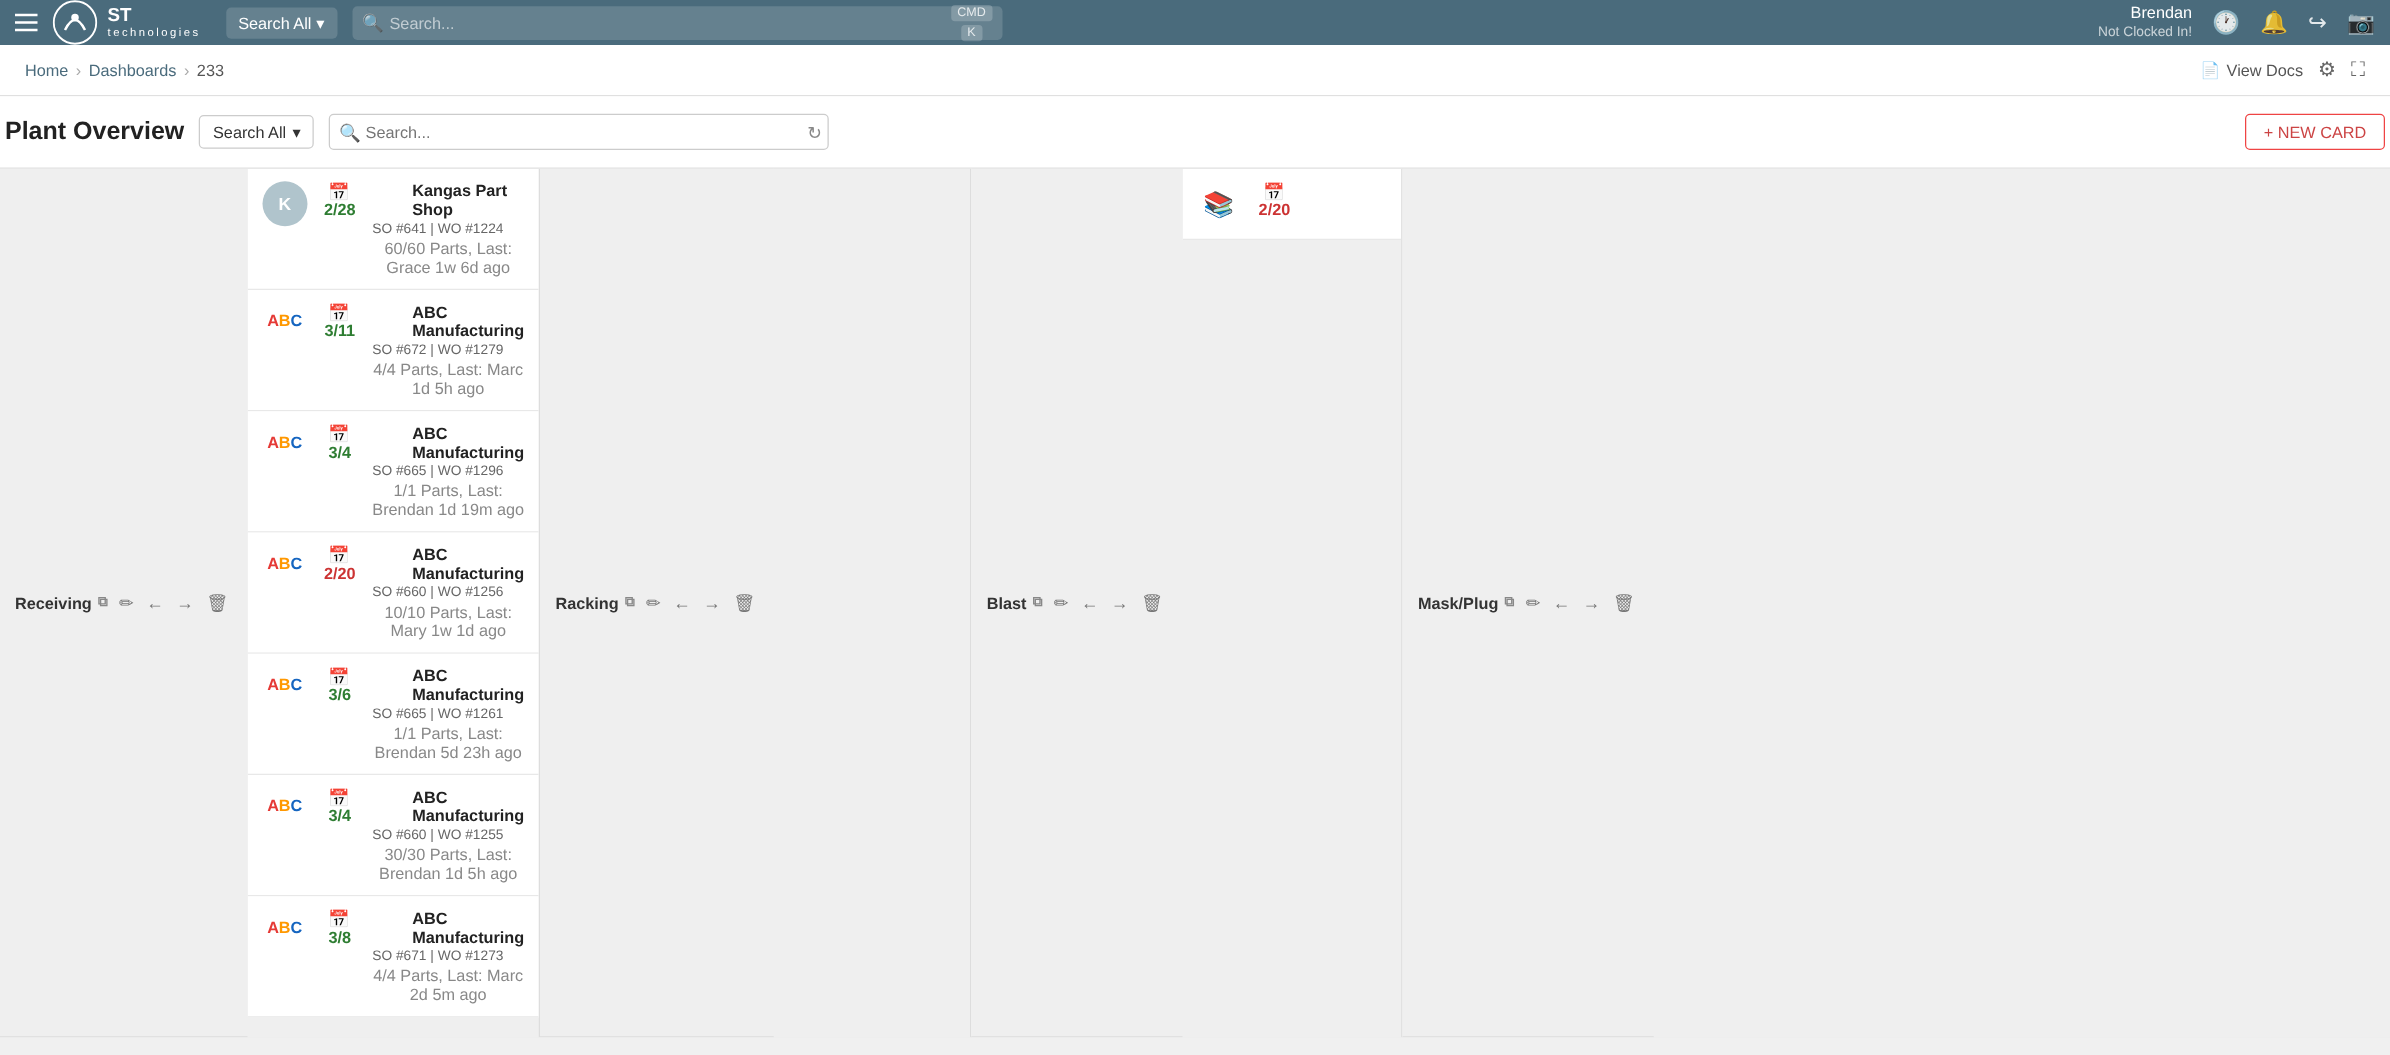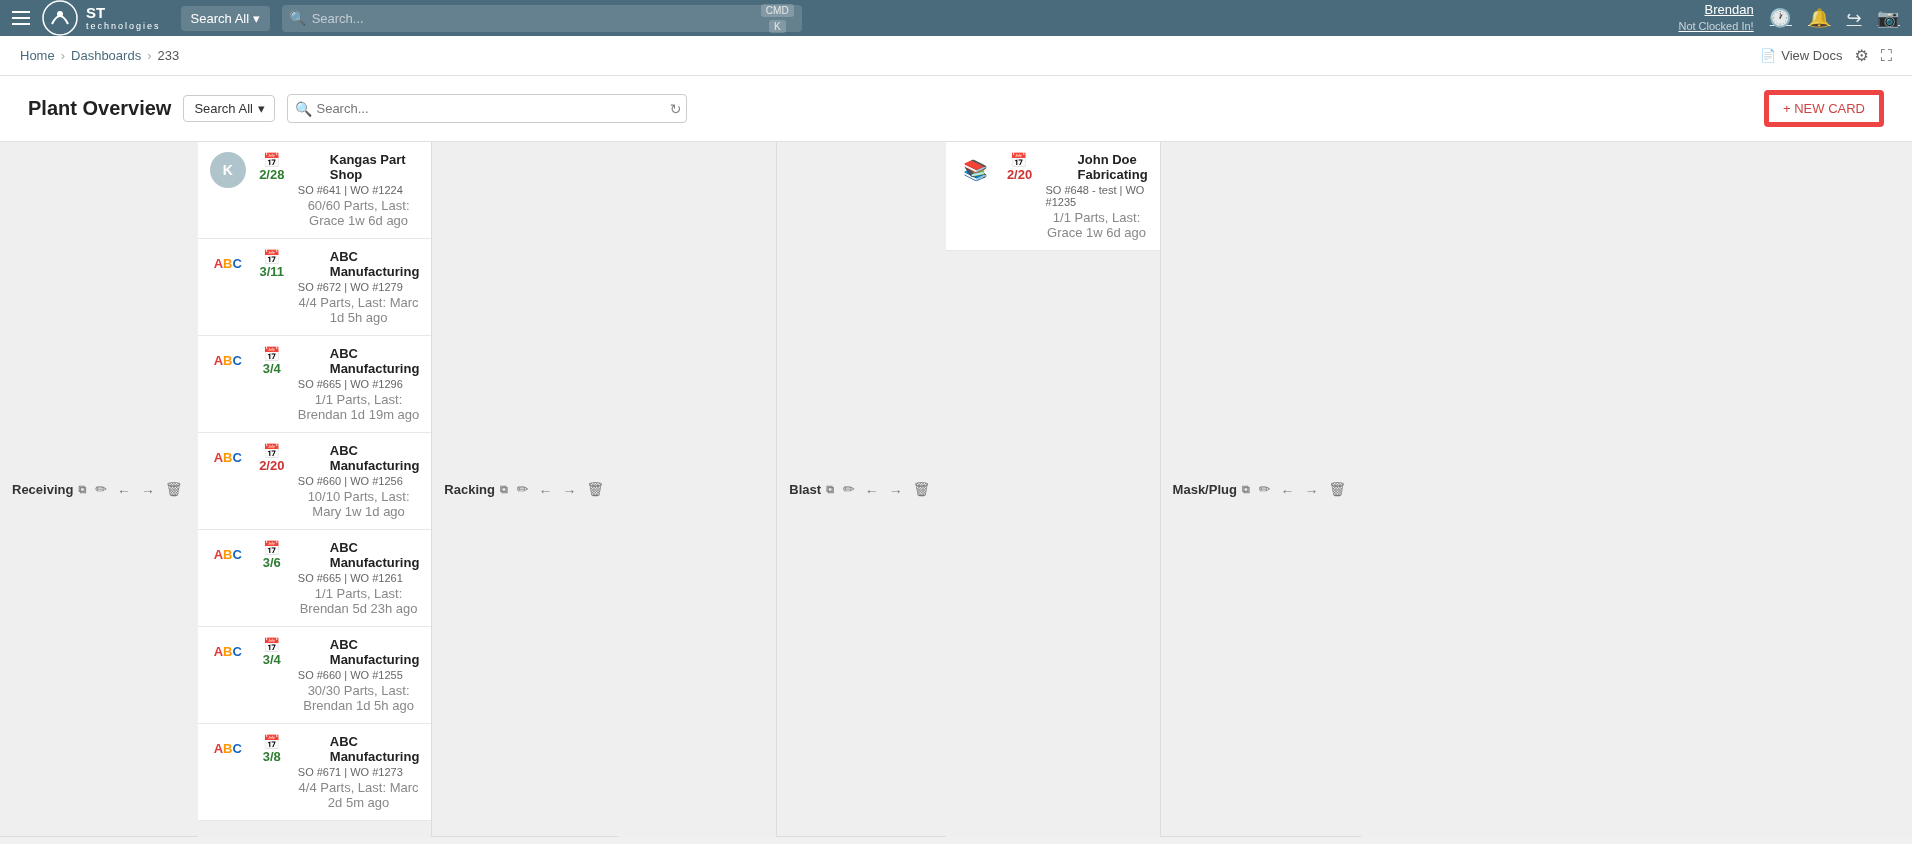--- a/index.html
+++ b/index.html
@@ -71,21 +71,20 @@
       padding: 1px 5px;
       font-size: 10px;
       color: rgba(255,255,255,0.8);
     }
     .nav-right {
       margin-left: auto;
       display: flex;
       align-items: center;
       gap: 16px;
       color: white;
-      text-decoration: underline;
     }
     .user-info { text-align: right; line-height: 1.3; }
     .user-name { font-size: 13px; font-weight: 500; }
     .user-status { font-size: 11px; color: rgba(255,255,255,0.7); }
     .nav-icon { font-size: 18px; cursor: pointer; opacity: 0.85; }
 
     
     .breadcrumb-bar {
       background: white;
       padding: 10px 20px;
@@ -101,21 +100,21 @@
     .breadcrumb-right { margin-left: auto; display: flex; align-items: center; gap: 12px; }
     .view-docs-btn {
       display: flex; align-items: center; gap: 5px;
       color: #555; cursor: pointer; font-size: 13px; border: none; background: none;
     }
     .settings-icon, .expand-icon { color: #666; cursor: pointer; font-size: 16px; }
 
     
     .page-header {
       background: white;
-      padding: 14px 28px;
+      padding: 14px 4px;
       display: flex;
       align-items: center;
       gap: 12px;
       border-bottom: 1px solid #e0e0e0;
     }
     .page-title { font-size: 20px; font-weight: 600; color: #222; }
     .search-scope-btn {
       background: white;
       border: 1px solid #ccc;
       border-radius: 4px;
@@ -153,21 +152,21 @@
       right: 6px;
       background: none;
       border: none;
       cursor: pointer;
       color: #888;
       font-size: 14px;
     }
     .new-card-btn {
       margin-left: auto;
       background: white;
-      border: 5px solid #ef4444;
+      border: 1px solid #ef4444;
       color: #cc4444;
       border-radius: 4px;
       padding: 6px 14px;
       cursor: pointer;
       font-size: 13px;
       display: flex;
       align-items: center;
       gap: 4px;
       font-weight: 500;
     }
@@ -529,25 +528,20 @@
       <button class="col-btn">🗑</button>
     </div>
   </div>
       <div class="column-body">
         <div class="card">
       <div class="books-icon">📚</div>
       <div class="date-badge">
         <span class="cal-icon cal-red">📅</span>
         <span class="date-num red">2/20</span>
       </div>
-      <div class="card-content">
-        <div class="card-title">John Doe Fabricating</div>
-        <div class="card-sub">SO #648 - test | WO #1235</div>
-        <div class="card-meta">1/1 Parts, Last: Grace 1w 6d ago</div>
-      </div>
     </div>
       </div>
     </div>
     <div class="column scrollbar-column">
       <div class="column-header">
     <span class="column-title">
       Mask/Plug
       <span class="external-link">⧉</span>
     </span>
     <div class="col-actions">

